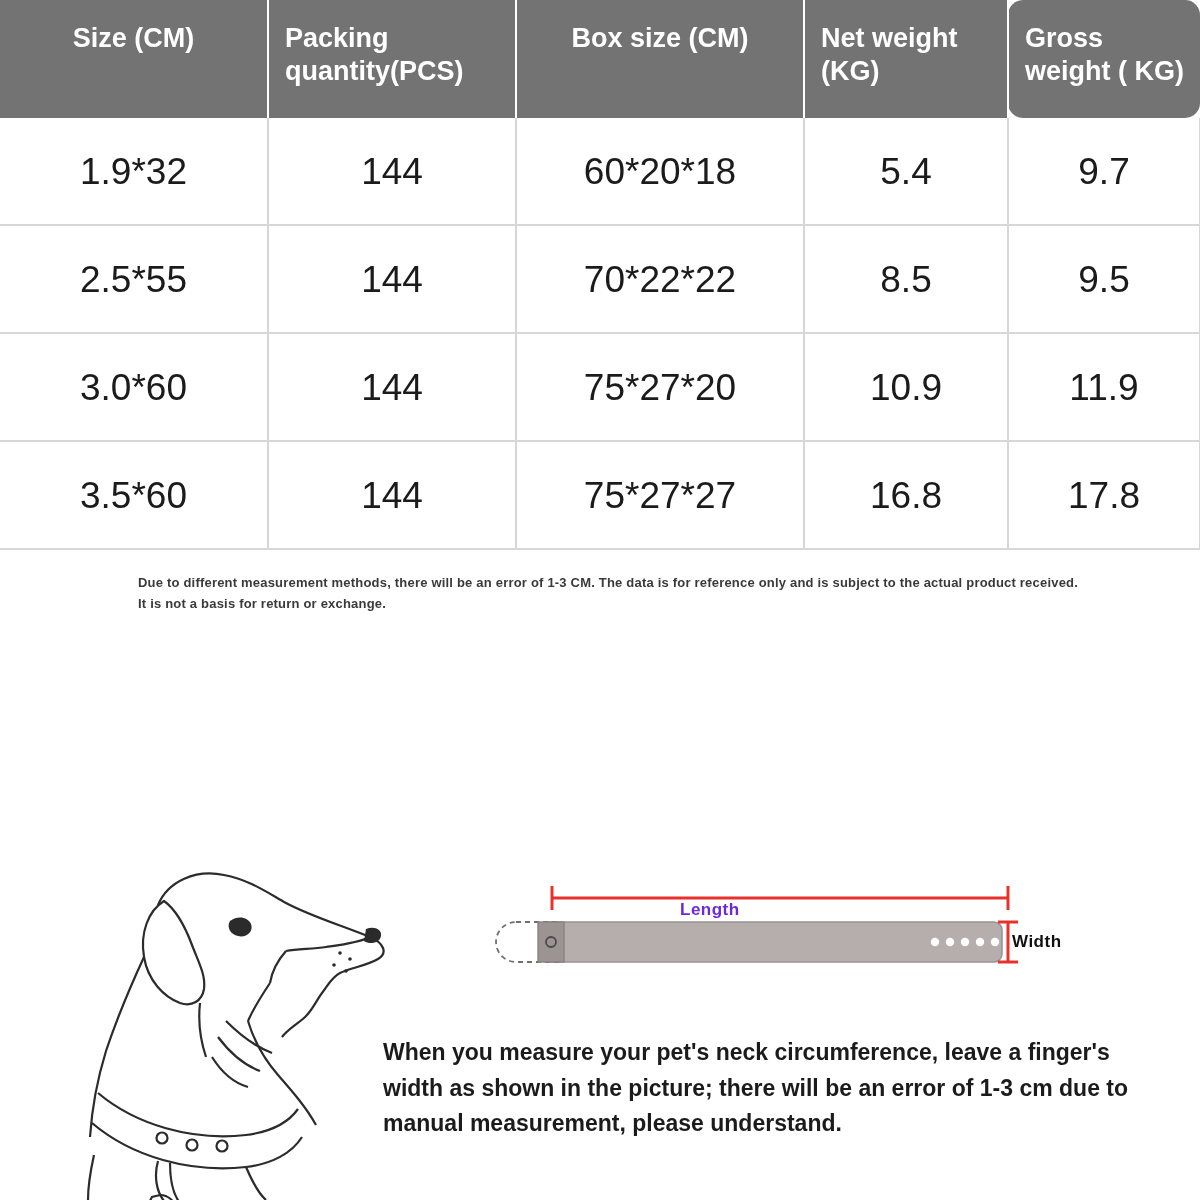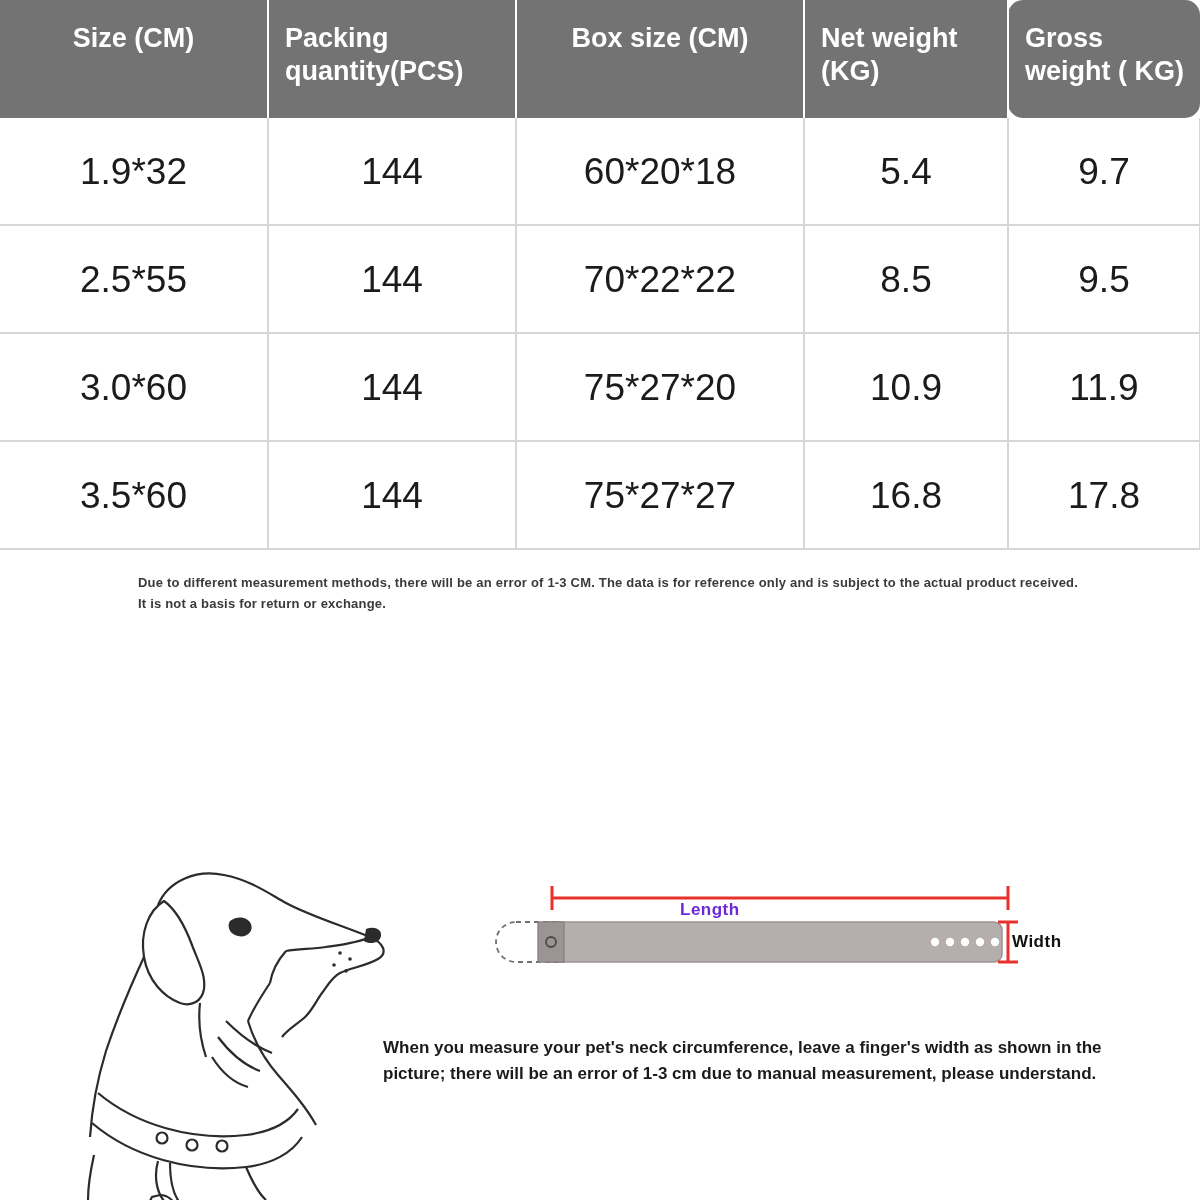--- a/index.html
+++ b/index.html
@@ -116,21 +116,21 @@
     font-weight: bold;
     color: #111;
     letter-spacing: 0.5px;
   }
 
   .bottom-text {
     position: absolute;
     left: 383px;
     top: 245px;
     width: 750px;
-    font-size: 17px;
+    font-size: 23px;
     font-weight: bold;
     color: #1b1b1b;
     line-height: 1.55;
   }
 </style>
 </head>
 <body>
 
 <table class="size-table">
   <colgroup>

